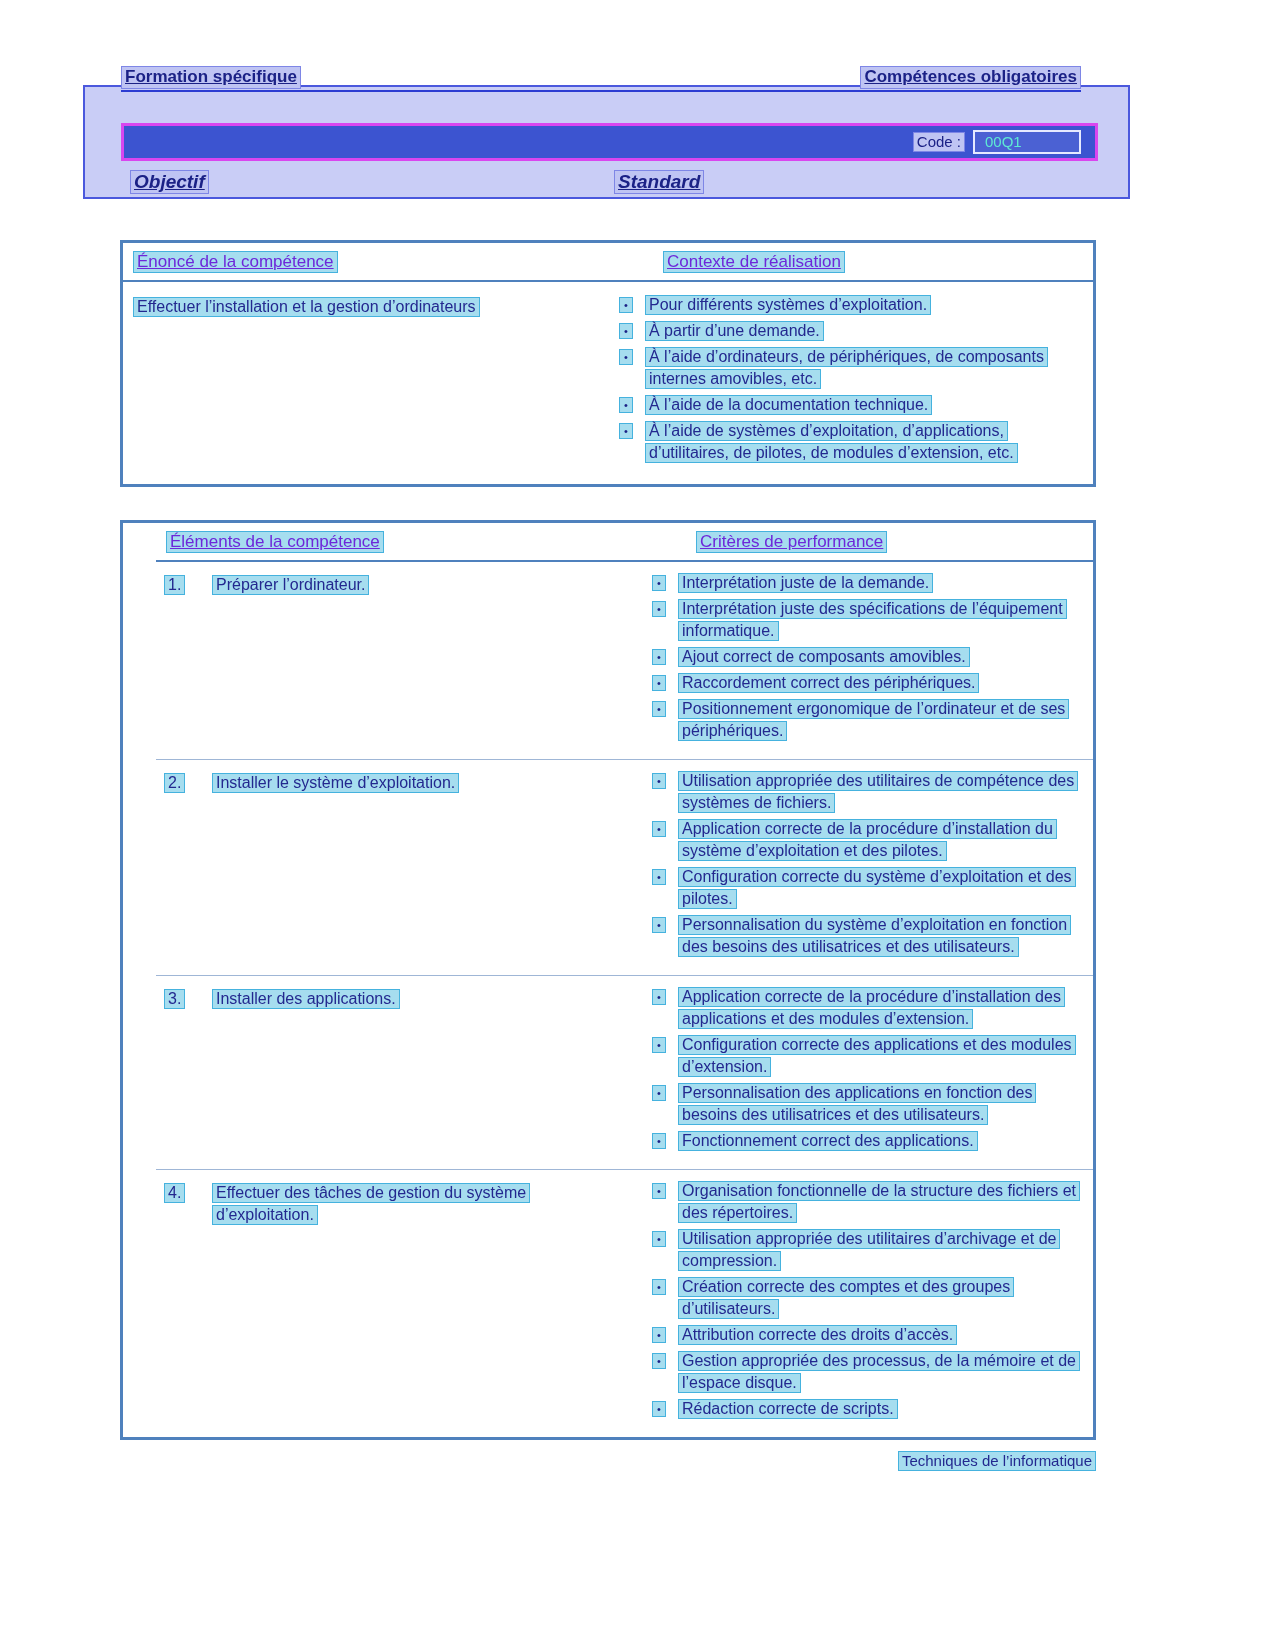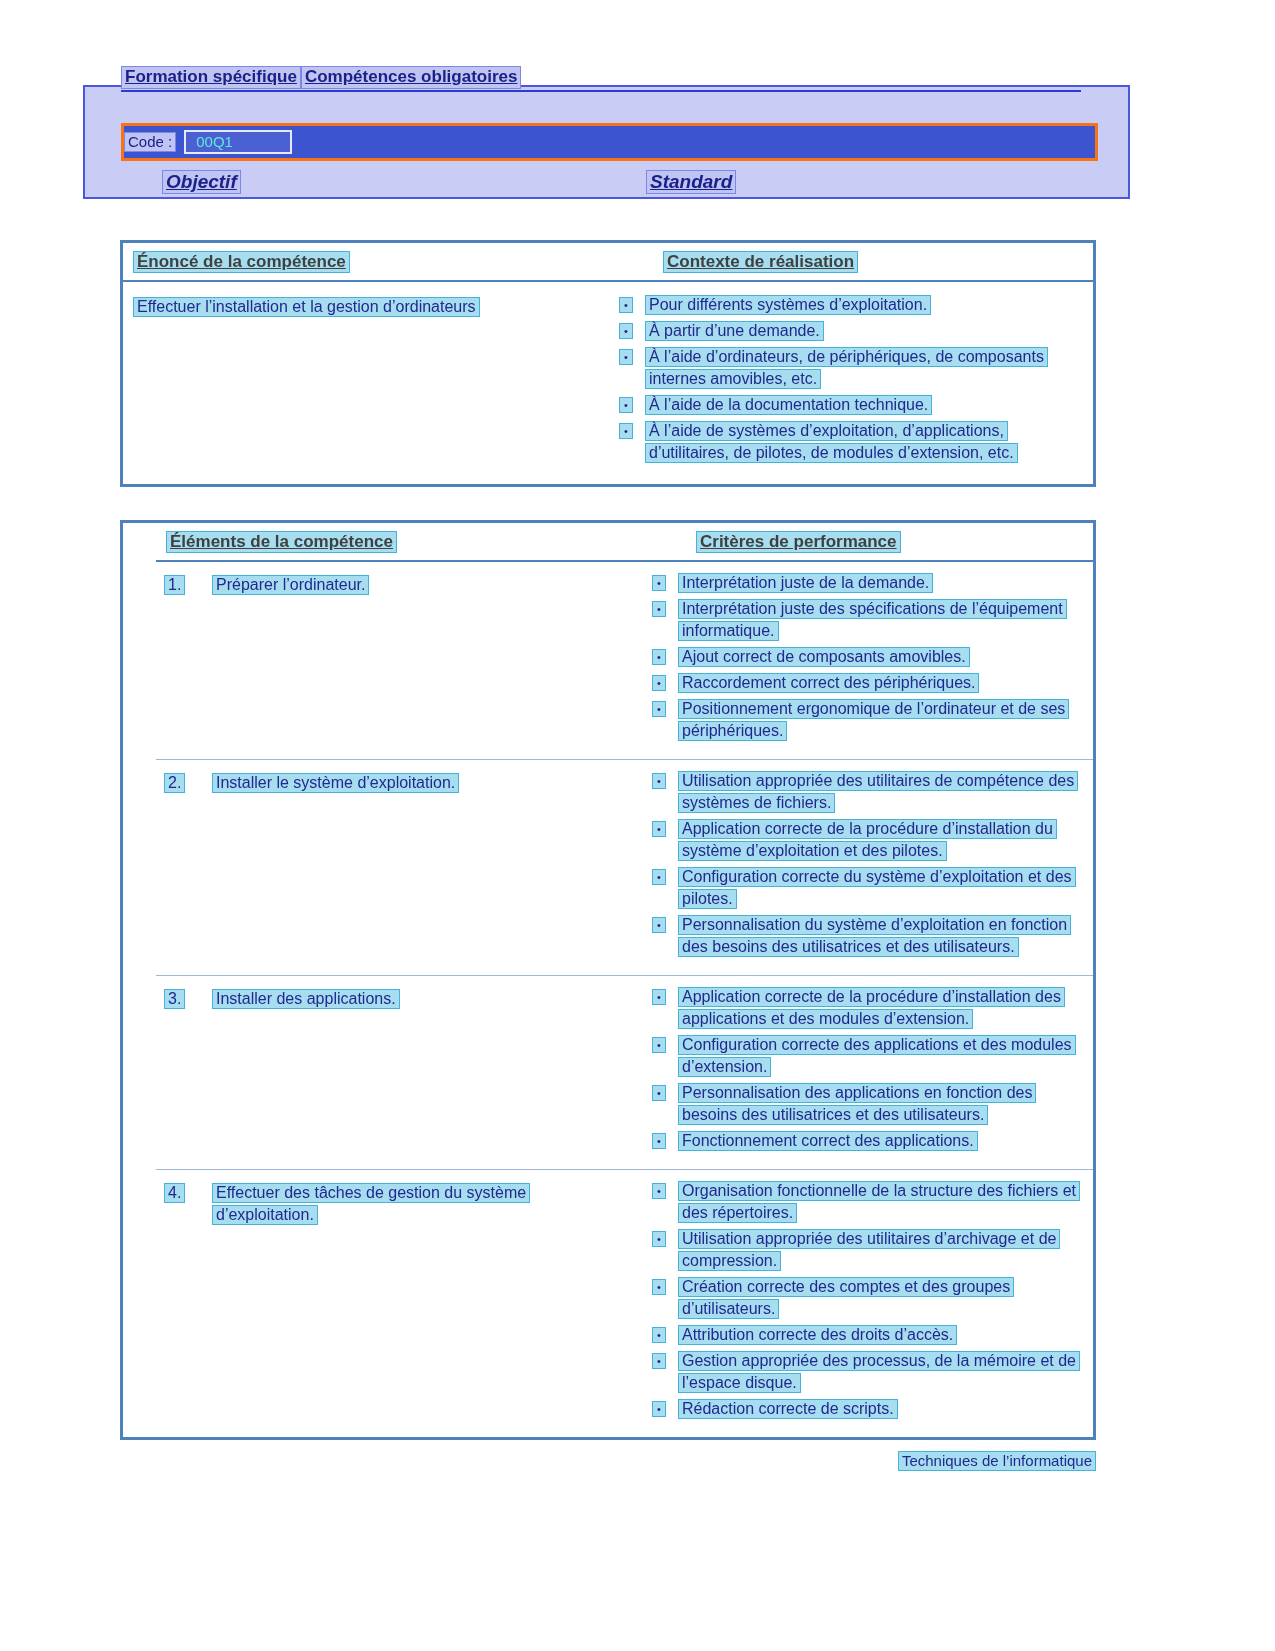--- a/index.html
+++ b/index.html
@@ -13,56 +13,56 @@
   
   .hl {
     background: #a6ddef; border: 1px solid #45b2de;
     padding: 0 3px 1px 3px;
     -webkit-box-decoration-break: clone; box-decoration-break: clone;
   }
   .hl-lav {
     background: #bfc4f3; border: 1px solid #7e86e6;
     padding: 0 3px 1px 3px;
   }
-  .th { font-weight: bold; text-decoration: underline; color: #404040; }
+  .th { font-weight: normal; text-decoration: underline; color: #6d28d9; }
 
   
   .header-band {
     position: absolute; left: 83px; top: 85px; width: 1047px; height: 114px;
     background: #c9cdf6; border: 2px solid #4b58dd; z-index: 1;
   }
   .running-row {
     position: absolute; left: 121px; top: 66px; width: 960px;
-    display: flex; 
+    display: flex; justify-content: space-between;
     font-size: 17px; font-weight: bold; z-index: 3;
   }
   .running-row .hl-lav { text-decoration: underline; color: #1b2186; }
   .header-rule {
     position: absolute; left: 121px; top: 90px; width: 960px; height: 2px;
     background: #2c3cd2; z-index: 2;
   }
   .code-bar {
     position: absolute; left: 121px; top: 123px; width: 977px; height: 38px;
-    background: #3c54d0; border: 3px solid #f97316; z-index: 3;
-    display: flex; align-items: center; 
+    background: #3c54d0; border: 3px solid #d946ef; z-index: 3;
+    display: flex; align-items: center; justify-content: flex-end;
     padding-right: 14px; gap: 8px;
   }
   .code-label-span { font-size: 15px; color: #1b2186; }
   .code-value-box {
     border: 2px solid #e6e9ff; color: #5eead4; font-size: 15px;
     min-width: 108px; text-align: left; padding: 1px 10px 2px 10px;
     background: rgba(255,255,255,0.08);
   }
   .objectif-title, .standard-title {
     position: absolute; top: 171px; z-index: 3;
     font-size: 19px; font-weight: bold; font-style: italic;
   }
   .objectif-title { left: 130px; }
   .standard-title { left: 614px; }
-  .objectif-title .hl-lav, .standard-title .hl-lav { text-decoration: underline; color: #1b2186; margin-left: 32px; }
+  .objectif-title .hl-lav, .standard-title .hl-lav { text-decoration: underline; color: #1b2186; }
 
   
   .table {
     position: absolute; left: 120px; width: 976px;
     border: 3px solid #4f81bd; background: #ffffff; z-index: 2;
   }
   .table1 { top: 240px; min-height: 247px; }
   .table2 { top: 520px; min-height: 868px; padding-left: 33px; }
   .thead { display: flex; padding: 9px 0 8px 0; border-bottom: 2px solid #4f81bd; }
   .thead .c1 { width: 492px; padding-left: 10px; }

